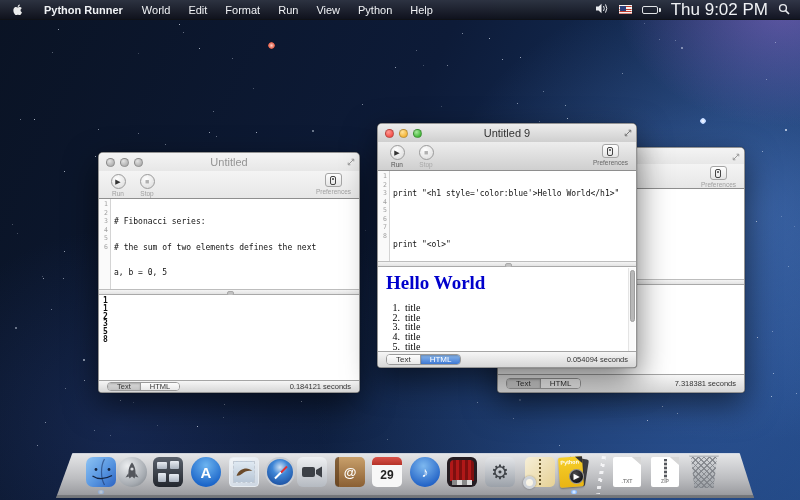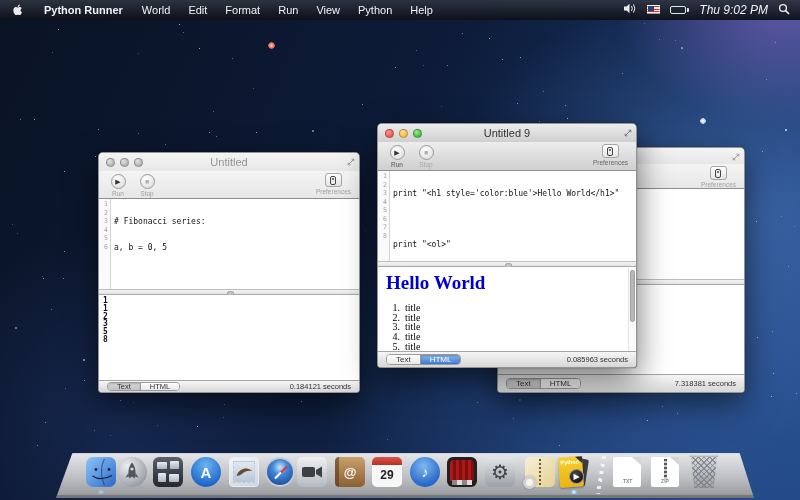--- a/index.html
+++ b/index.html
@@ -30,21 +30,21 @@
   .mb-app{font-weight:bold;padding:0 10px;}
   .mb-item{padding:0 9px;}
   .mb-right{margin-left:auto;display:flex;align-items:center;gap:10px;padding-right:10px;}
   .flag{width:13px;height:9px;position:relative;border:0.5px solid rgba(255,255,255,.4);
     background:repeating-linear-gradient(180deg,#c0392b 0 1.3px,#f2f2f2 1.3px 2.6px);}
   .flag b{position:absolute;left:0;top:0;width:6px;height:5px;background:#2c3e7a;}
   .battery{display:flex;align-items:center;}
   .batt-body{width:16px;height:8px;border:1px solid #dfe2e6;border-radius:2px;padding:1px;}
   .batt-fill{height:100%;width:80%;background:#dfe2e6;border-radius:1px;}
   .batt-nub{width:2px;height:4px;background:#dfe2e6;border-radius:0 1px 1px 0;margin-left:1px;}
-  .mb-clock{font-size:12px;font-style:italic;}
+  .mb-clock{font-size:17px;}
 
   
   .window{position:absolute;border-radius:5px 5px 4px 4px;
     box-shadow:0 12px 32px rgba(0,0,0,.55), 0 0 1px rgba(0,0,0,.8);
     background:#fff; overflow:hidden; border:1px solid rgba(60,60,60,.55);}
   .titlebar{position:relative;display:flex;align-items:center;justify-content:center;}
   .win-active .titlebar,.win-active .toolbar{background:linear-gradient(#ededed,#cfcfcf);}
   .win-inactive .titlebar,.win-inactive .toolbar{background:linear-gradient(#f4f4f4,#e7e7e7);}
   .titlebar{height:18px;font-size:11px;color:#333;}
   .win-inactive .titlebar{color:#949494;}
@@ -455,20 +455,21 @@
       <div class="gutter">
         <div>1</div>
         <div>2</div>
         <div>3</div>
         <div>4</div>
         <div>5</div>
         <div>6</div>
       </div>
       <div class="codelines">
         <div># Fibonacci series:</div>
+        <div># the sum of two elements defines the next</div>
         <div>a, b = 0, 5</div>
         
         
         
       </div>
     </div>
     <div class="splitter" style="height:6px;"></div>
     <div class="output" style="height:87px;">
       <div class="out-mono">
         <div>1</div>
@@ -573,21 +574,21 @@
       </div>
       <div class="scrollbar">
           <span class="scroll-thumb"></span>
         </div>
     </div>
     <div class="bottombar" style="height:16px;">
       <div class="seg" style="font-size:8px;height:11px;">
         <span class="seg-btn">Text</span>
         <span class="seg-btn seg-sel-blue">HTML</span>
       </div>
-      <span class="timing">0.085963 seconds</span>
+      <span class="timing">0.054094 seconds</span>
     </div>
   </div>
 
   <div class="dock-top-line"></div>
   <div class="dock-shelf"></div>
 
   <div class="dk ic-finder" style="left:86px;">
     <svg viewBox="0 0 30 30">
         <path d="M18.5 2 C14.5 9 14.5 21 18.5 28" stroke="rgba(20,40,90,.55)" stroke-width="1.2" fill="none"></path>
         <circle cx="10" cy="12.5" r="1.4" fill="#14233f"></circle>

